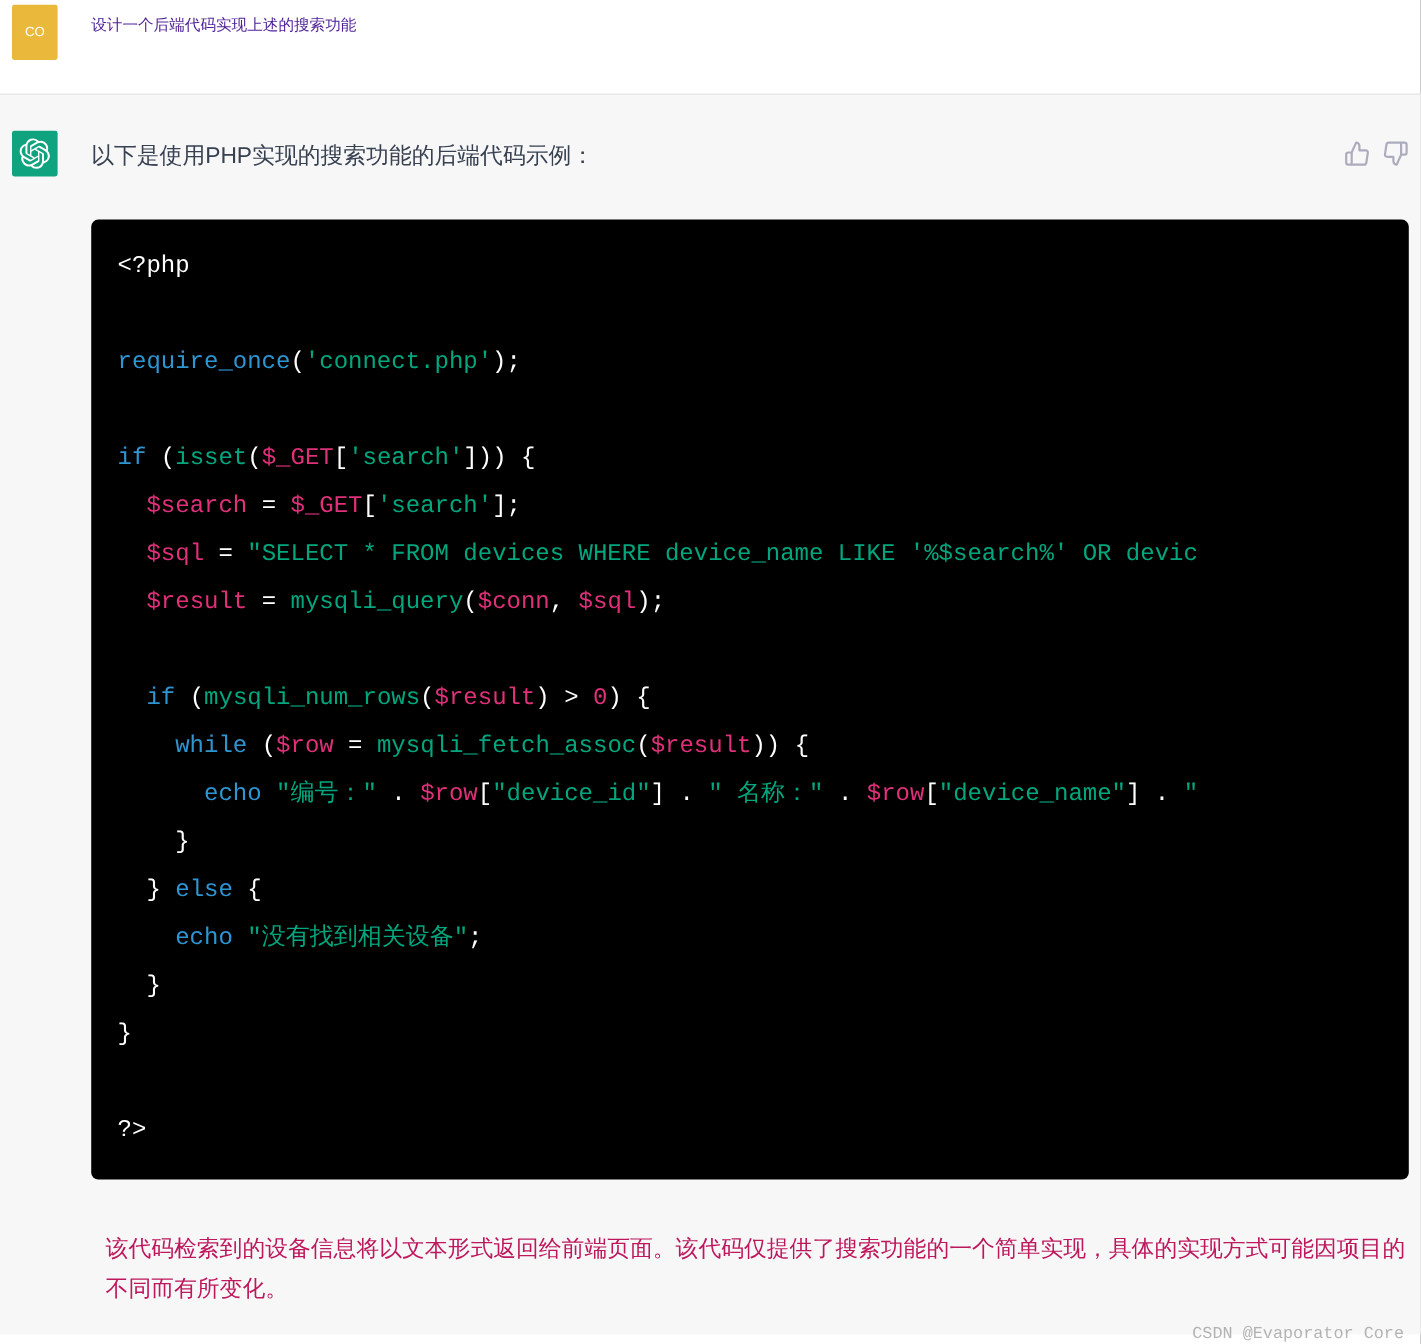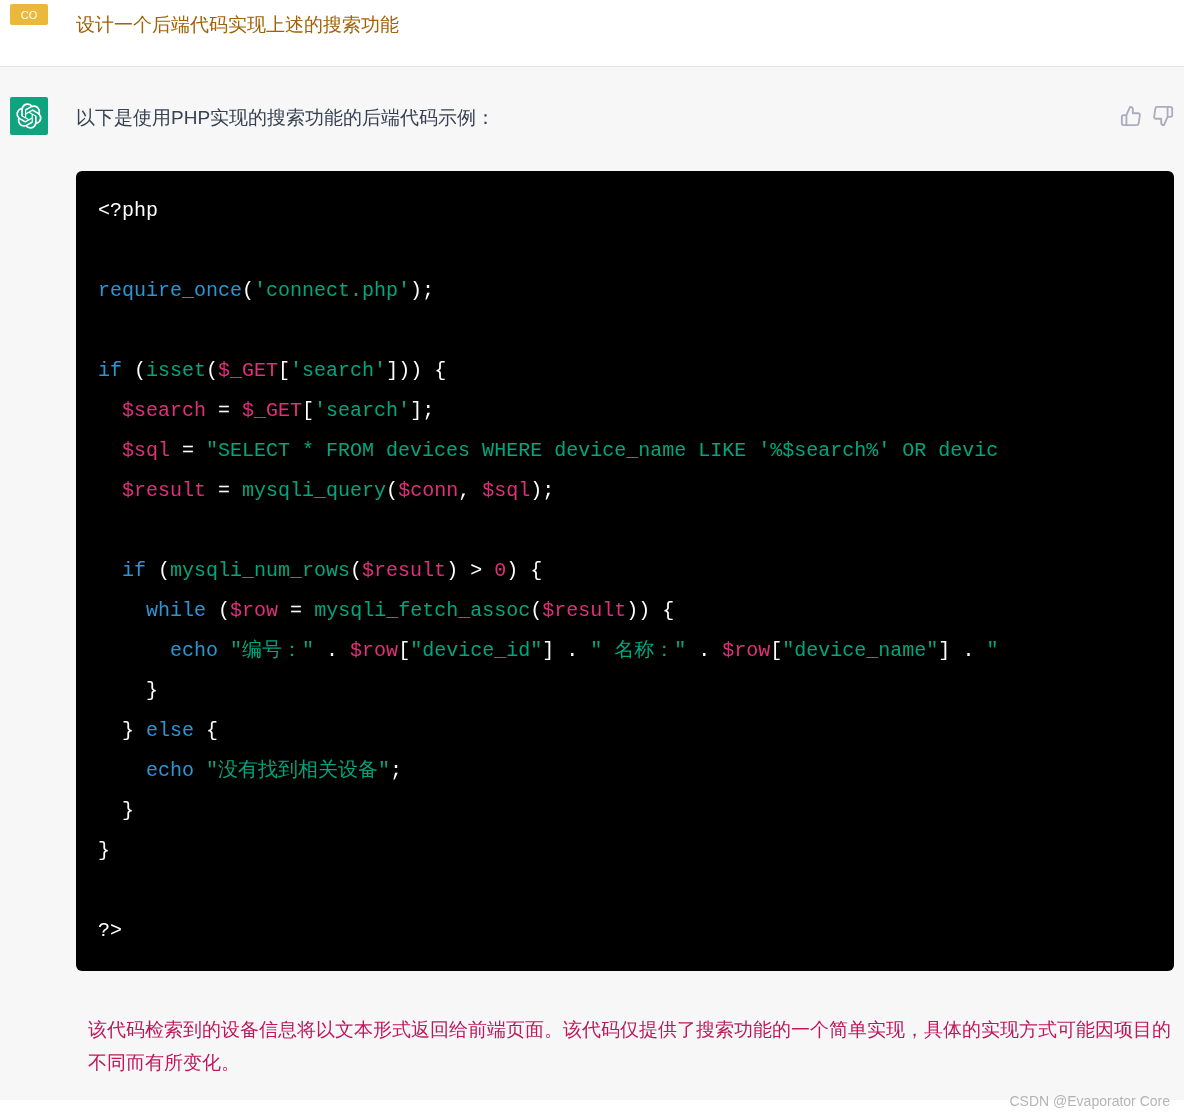--- a/index.html
+++ b/index.html
@@ -12,34 +12,34 @@
       position: relative;
     }
     .user-message {
       display: flex;
       padding: 4px 10px 28px 10px;
       gap: 28px;
       align-items: flex-start;
     }
     .user-avatar {
       width: 38px;
-      height: 21px;
+      height: 46px;
       background: #eab83a;
       color: #fff;
       font-size: 11px;
       font-weight: 500;
       display: flex;
       align-items: center;
       justify-content: center;
       border-radius: 2px;
       flex-shrink: 0;
     }
     .user-text {
-      font-size: 19px;
-      color: #a16207;
+      font-size: 13px;
+      color: #4c1d95;
       padding-top: 8px;
     }
     .assistant-block {
       background: #f7f7f8;
       border-top: 1px solid #e5e5e5;
       padding: 30px 10px 20px 10px;
     }
     .assistant-content {
       display: flex;
       gap: 28px;
@@ -147,25 +147,25 @@
     .tok-echo { color: #2e95d3; }
     .explain-text {
       font-size: 19px;
       color: #be185d;
       line-height: 1.75;
       margin-top: 42px;
       margin-left: 12px;
     }
     .watermark {
       position: absolute;
-      bottom: 11px;
+      bottom: 0;
       right: 14px;
       font-size: 14px;
       color: rgba(120,120,120,0.55);
-      font-family: Liberation Sans, sans-serif;
+      font-family: Liberation Mono, monospace;
     }
   </style>
 </head>
 <body>
 
 <div class="user-message">
   <div class="user-avatar">CO</div>
   <div class="user-text">设计一个后端代码实现上述的搜索功能</div>
 </div>
 

